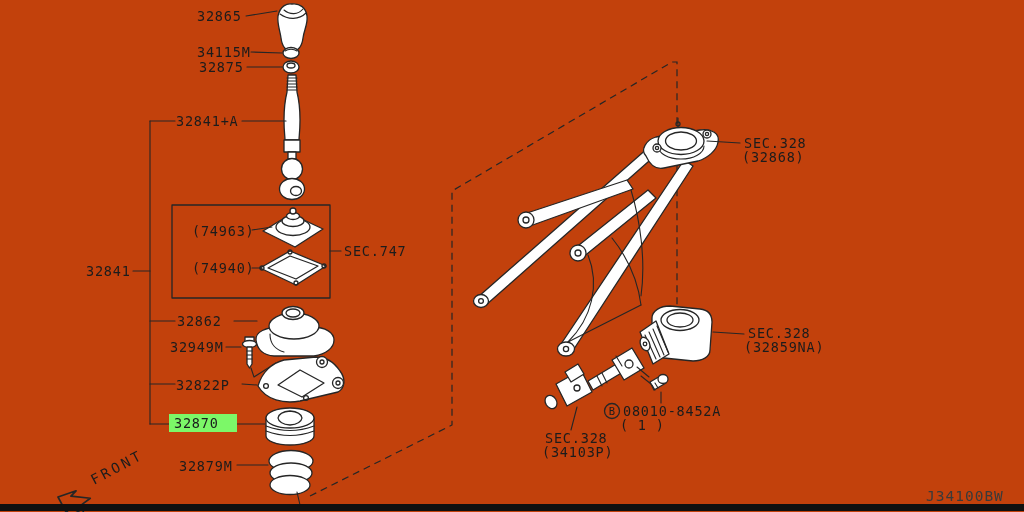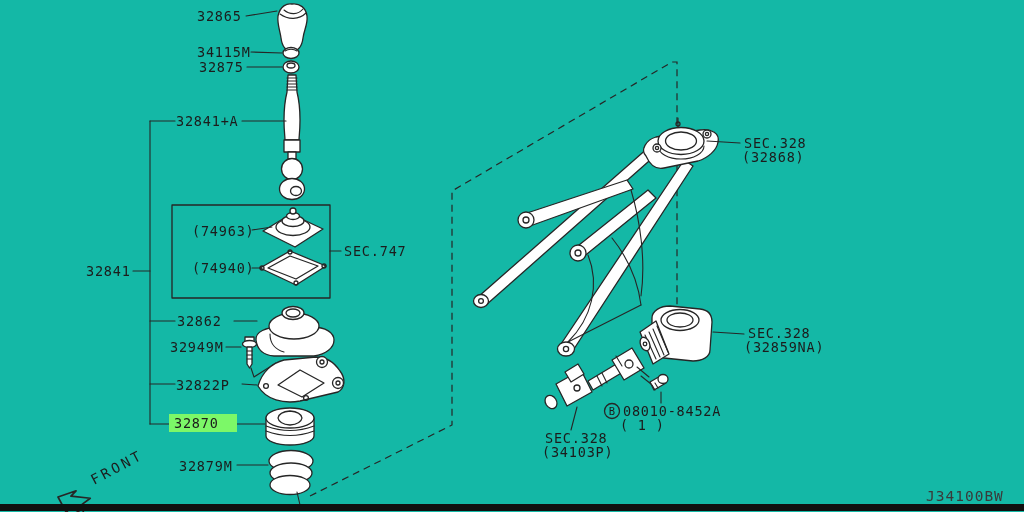--- a/index.html
+++ b/index.html
@@ -1,16 +1,16 @@
 <!DOCTYPE html>
 <html style="--highlight: #7cf868; --line: #262626;"><head>
 <meta charset="utf-8">
 <style>
   html,body{margin:0;padding:0;background:#fff;}
-  .stage{position:relative;width:1024px;height:512px;background:#14b8a6;overflow:hidden;text-align:center;}
+  .stage{position:relative;width:1024px;height:512px;background:#c2410c;overflow:hidden;text-align:center;}
   svg{display:block;}
   .ln{fill:none;stroke:var(--line,#262626);stroke-width:1.3;stroke-linecap:round;stroke-linejoin:round;}
   .thin{stroke-width:1.1;}
   .wf{fill:#ffffff;stroke:var(--line,#262626);stroke-width:1.3;stroke-linejoin:round;}
   .dash{fill:none;stroke:var(--line,#262626);stroke-width:1.2;stroke-dasharray:7 5;}
   .lbl{font-family:"DejaVu Sans Mono","Liberation Mono",monospace;font-size:13.5px;letter-spacing:.8px;fill:#1c1c1c;}
   .sm{font-size:10.5px;letter-spacing:0;}
   .code{font-size:14.5px;fill:#3a3a3a;letter-spacing:1px;}
   .front{font-size:14px;letter-spacing:3px;}
   .hl{fill:var(--highlight,#7cf868);}

